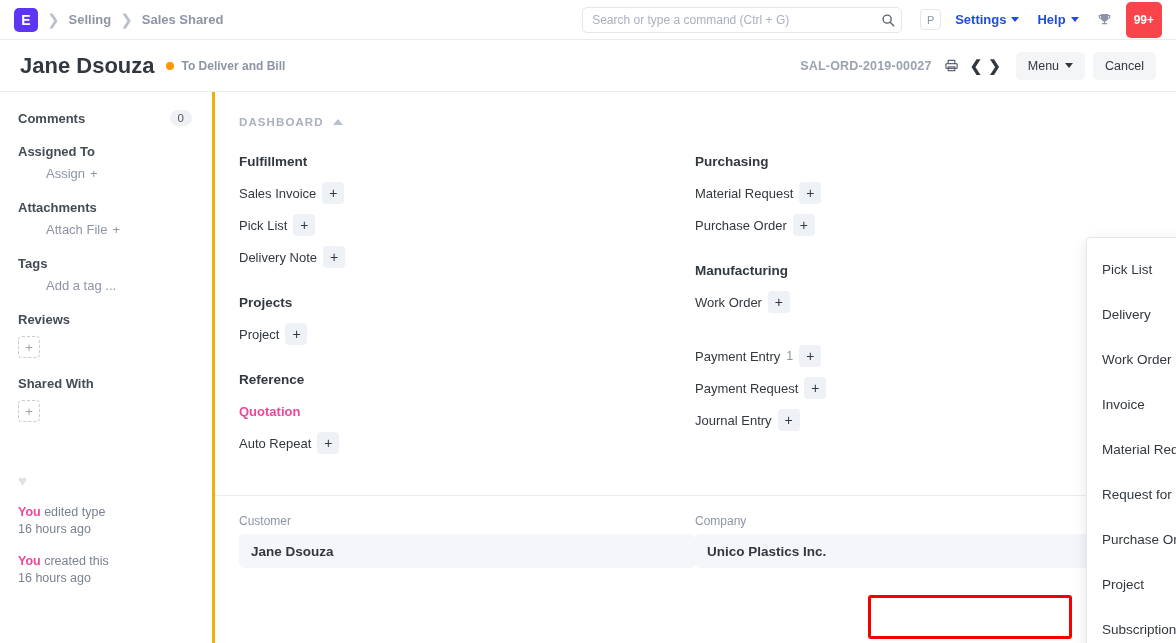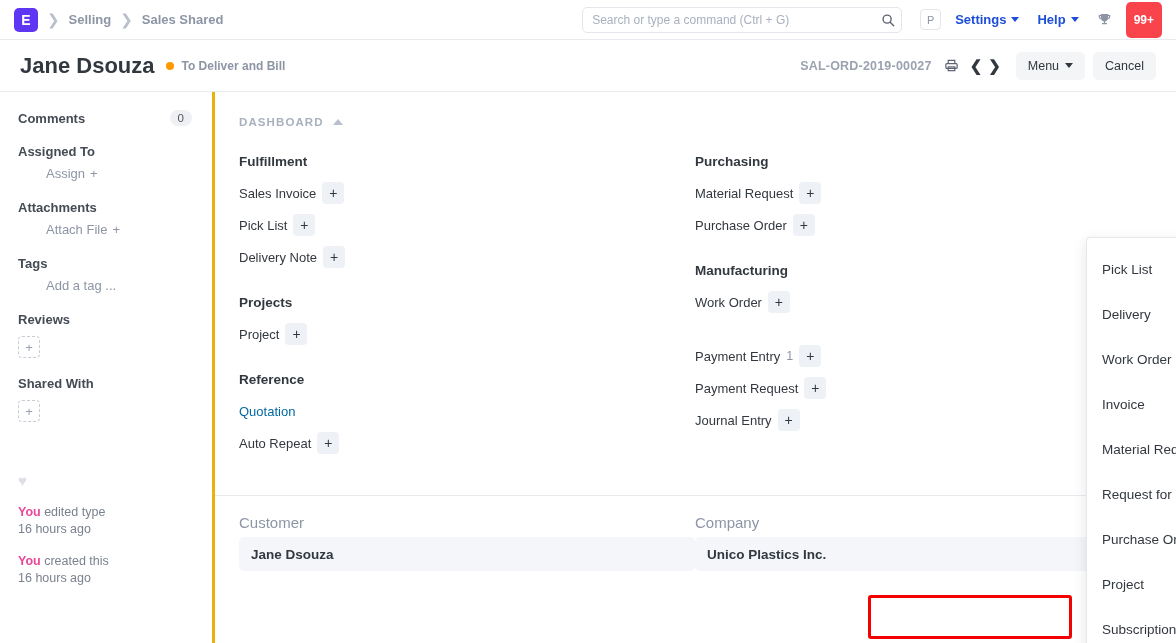--- a/index.html
+++ b/index.html
@@ -177,34 +177,34 @@
   .dash-col { width: 456px; flex: none; }
   .grp-title {
     font-size: 13.5px; font-weight: bold; color: #32383f; margin-bottom: 8px;
   }
   .grp-row {
     display: flex; align-items: center; gap: 6px; height: 32px;
   }
   .grp-link {
     font-size: 13px; color: #32383f; text-decoration: none; cursor: pointer;
   }
-  .grp-link.muted { color: #0369a1; cursor: default; }
+  .grp-link.muted { color: #ec4899; cursor: default; font-weight: bold; }
   .grp-count { font-size: 12.5px; color: #8d95a5; }
   .plus-btn {
     width: 22px; height: 22px; border-radius: 4px;
     background: #eef1f5; color: #32383f; font-size: 14px;
     display: flex; align-items: center; justify-content: center;
     cursor: pointer; flex: none; line-height: 1;
   }
   .grp-block { margin-bottom: 22px; }
 
   .form-sep { border-top: 1px solid #e9ebef; margin-top: 14px; }
   .form-row { display: flex; padding: 18px 24px 0 24px; }
   .form-col { width: 456px; flex: none; }
-  .form-label { font-size: 15px; color: #8d95a5; margin-bottom: 6px; }
+  .form-label { font-size: 12px; color: #8d95a5; margin-bottom: 6px; }
   .form-value {
     background: #f4f6f9; border-radius: 5px;
     height: 34px; display: flex; align-items: center;
     padding: 0 12px; font-size: 13.5px; font-weight: bold; color: #32383f;
   }
 
   
   .dropdown {
     position: absolute; left: 871px; top: 145px;
     width: 199px; background: #fff;

